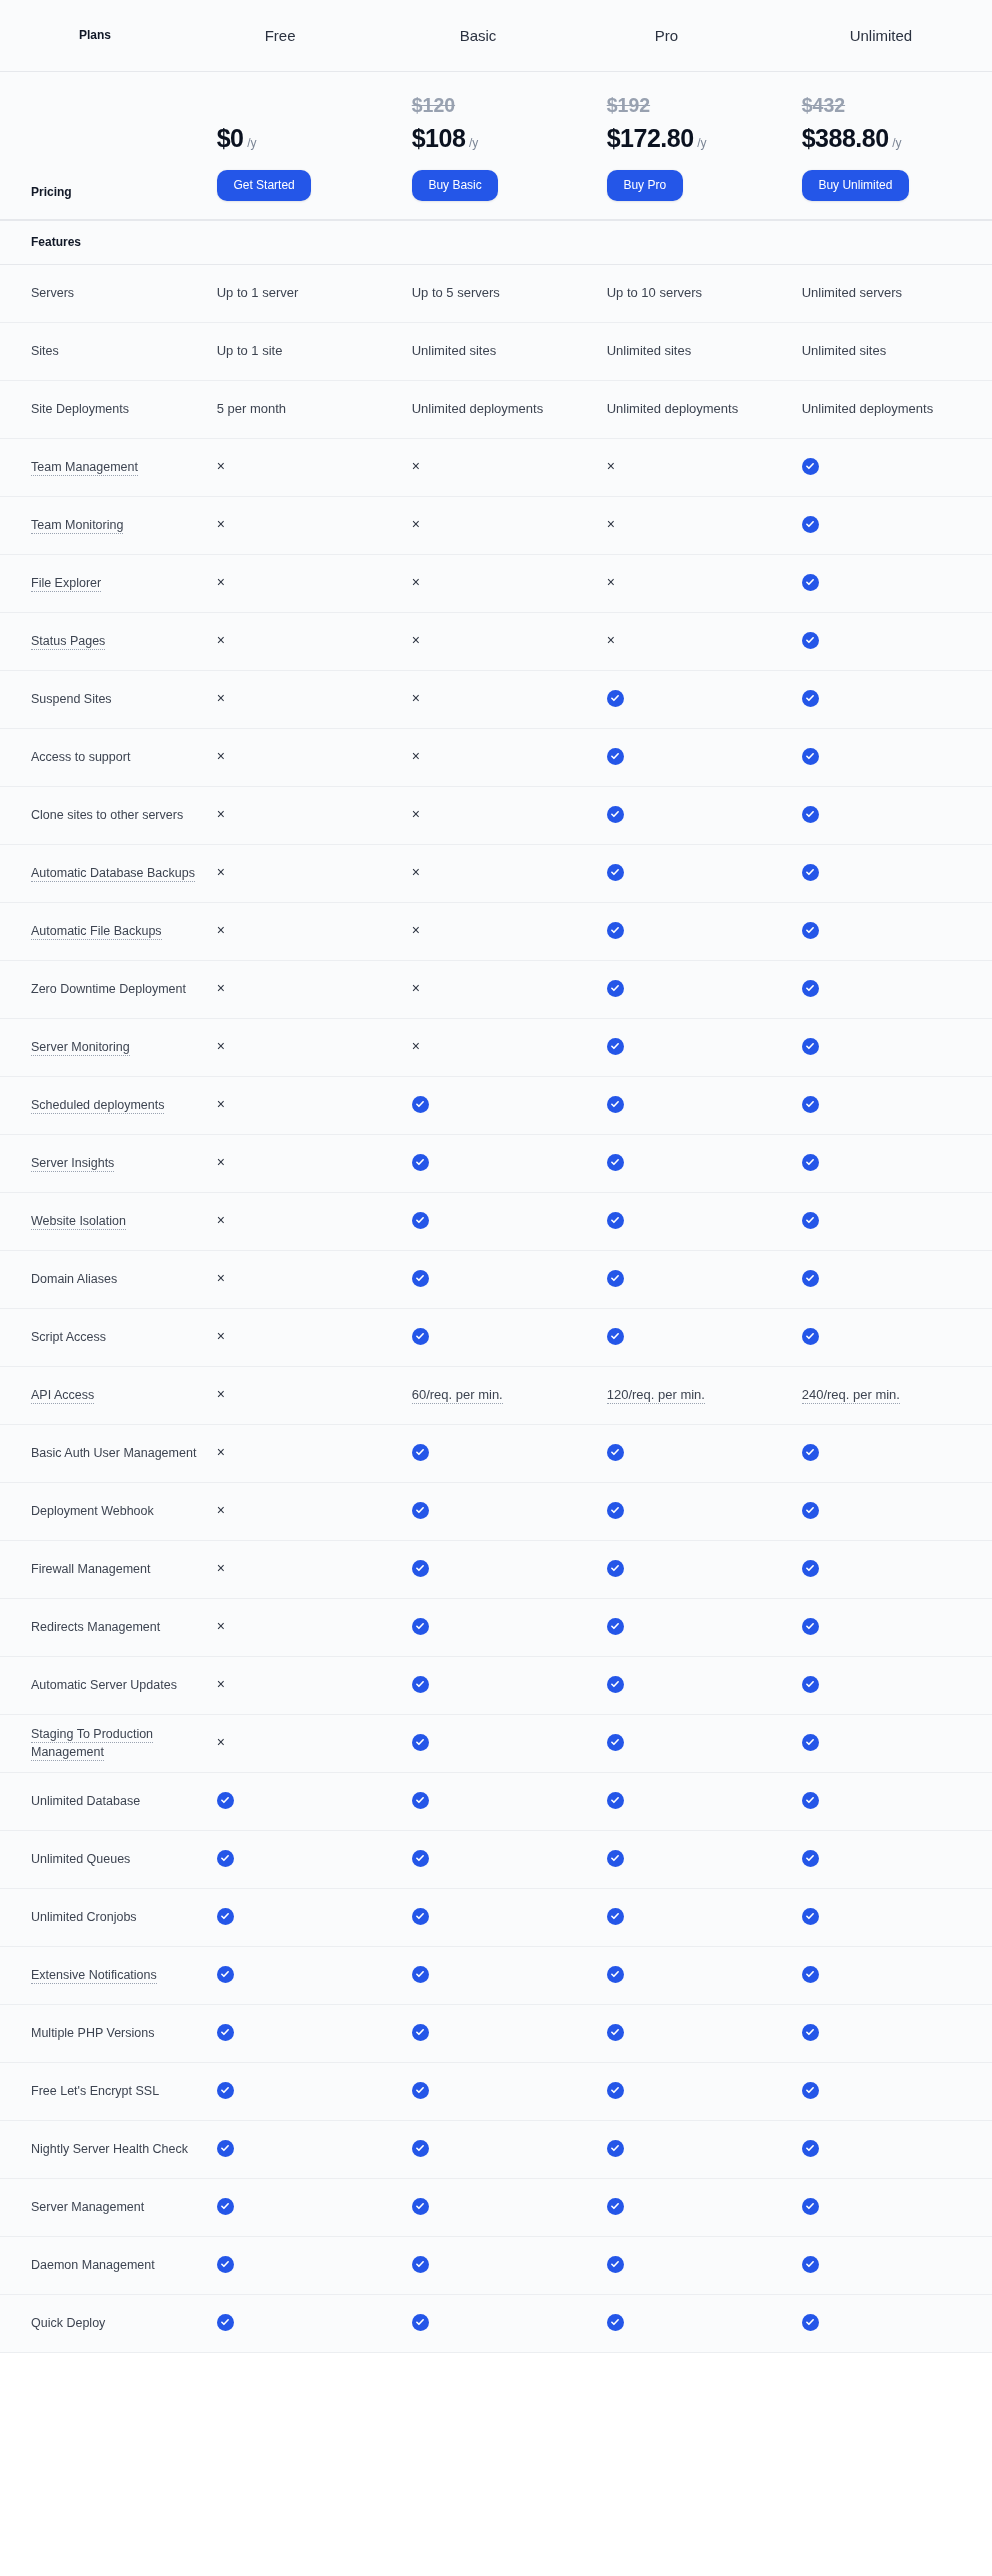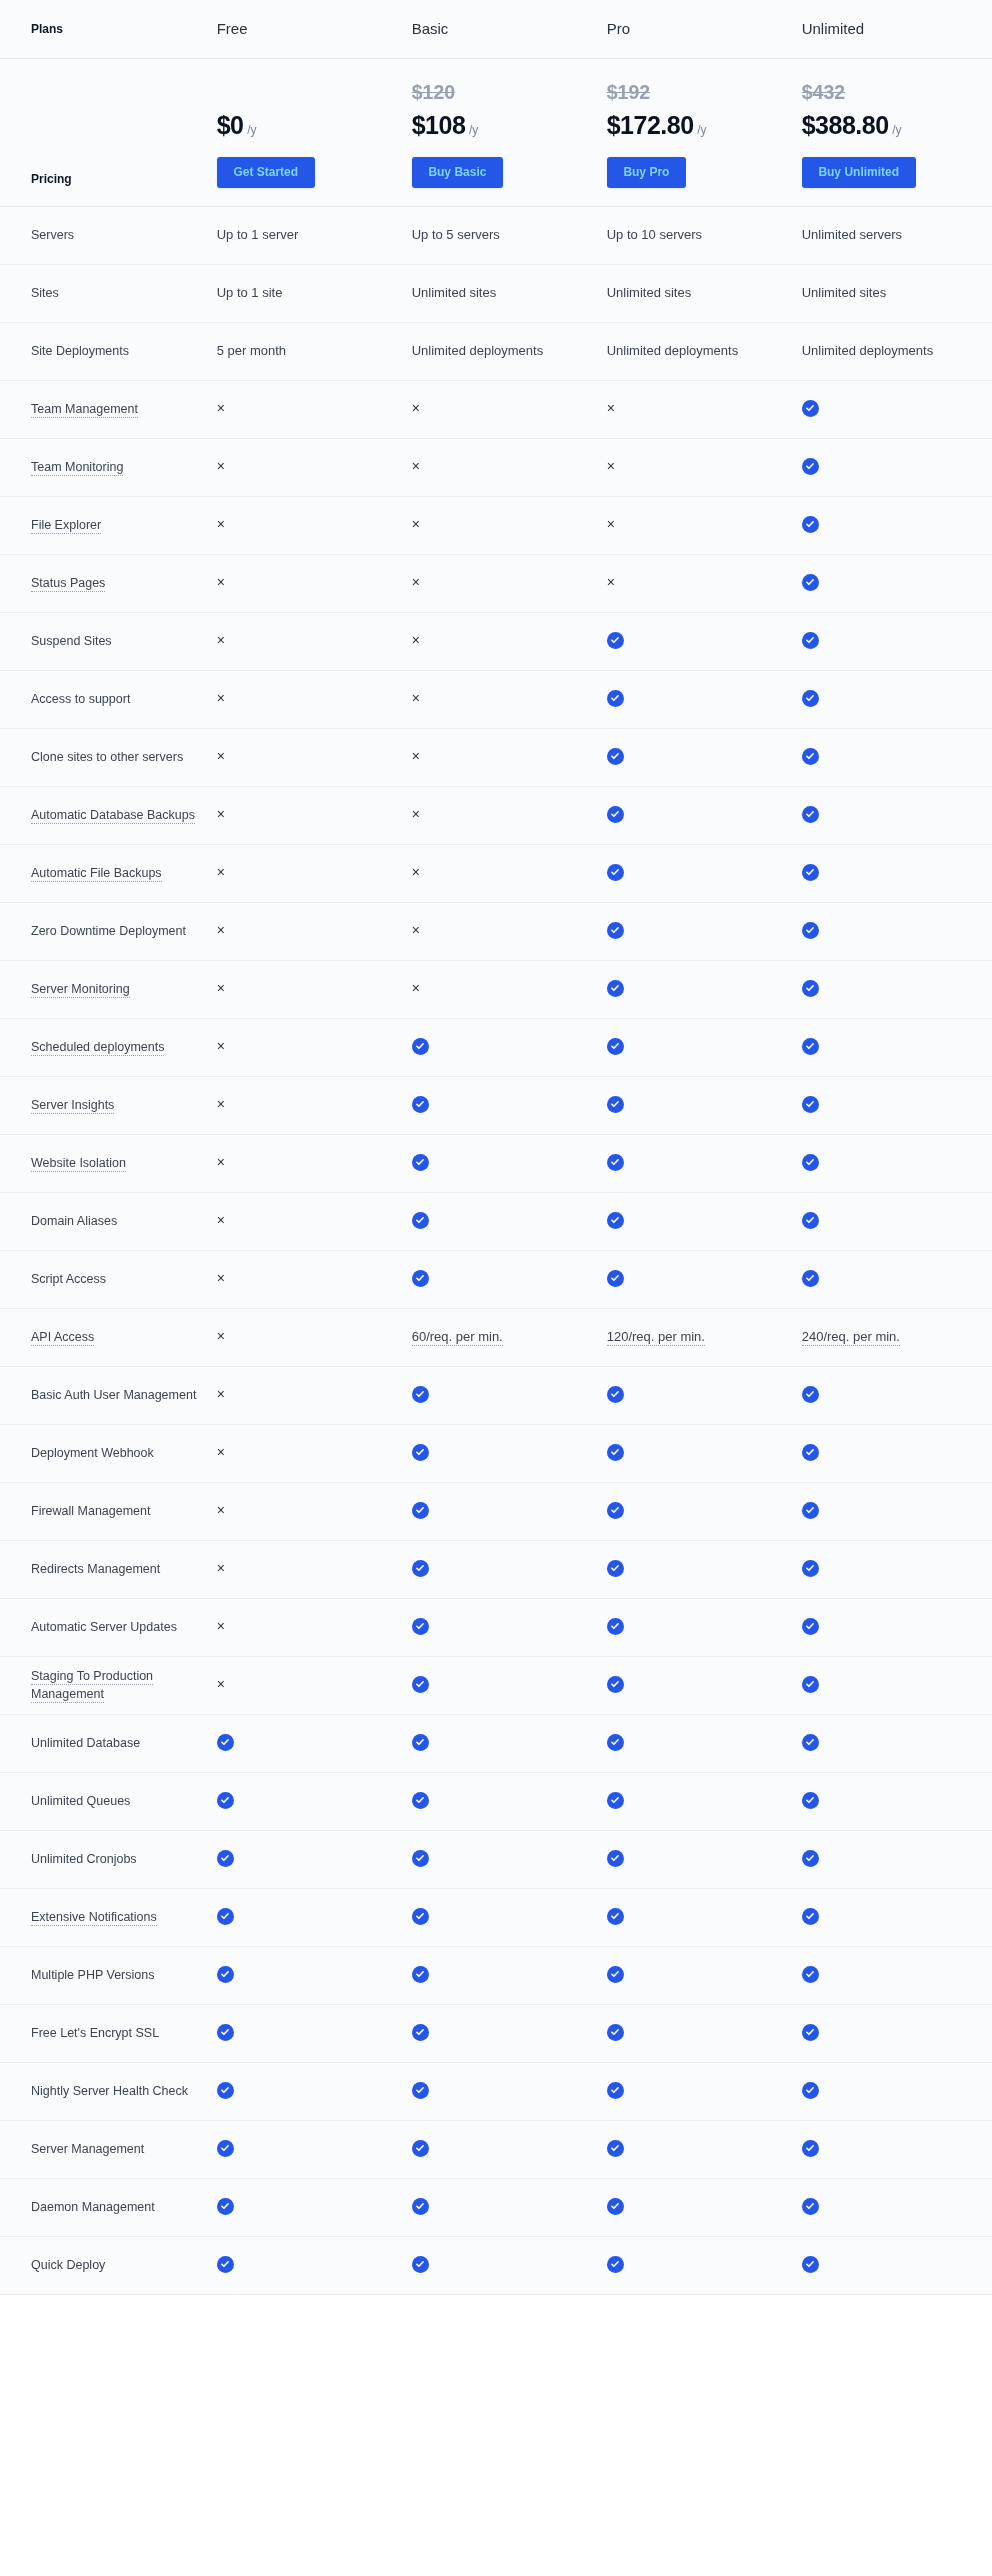--- a/index.html
+++ b/index.html
@@ -41,23 +41,24 @@
     color: #3d4451;
   }
   .cell-plan {
     width: 195px;
     flex: 0 0 195px;
     padding-left: 3.7px;
   }
 
   
   .row-plans {
-    height: 59px;
+    height: 72px;
     border-bottom: 0.9px solid #e6e8ec;
     background: #fafbfc;
+    padding-left: 48px;
   }
   .plans-title {
     font-size: 12px;
     font-weight: 700;
     color: #111827;
   }
   .plan-name {
     font-size: 15px;
     font-weight: 400;
     color: #2b3240;
@@ -107,26 +108,26 @@
   }
   .price-period {
     font-size: 12px;
     color: #7b8595;
     margin-left: 3.7px;
     font-weight: 400;
   }
   .buy-btn {
     display: inline-block;
     background: #2456e8;
-    color: #7dd3fc;
+    color: #ffffff;
     font-size: 12px;
-    font-weight: 700;
+    font-weight: 400;
     font-family: "Liberation Sans", sans-serif;
     border: none;
-    border-radius: 3px;
+    border-radius: 10px;
     padding: 8.4px 16.7px;
     cursor: pointer;
     box-shadow: 0 0.9px 1.9px rgba(16,24,40,0.10);
     white-space: nowrap;
   }
 
   
   .row-features-head {
     height: 45px;
     border-top: 0.9px solid #e6e8ec;
@@ -245,20 +246,25 @@
           <div class="price-old">$432</div>
           <div class="price-now">
             <span class="price-amount">$388.80</span>
             <span class="price-period">/y</span>
           </div>
           <button class="buy-btn">Buy Unlimited</button>
         </div>
       </div>
     </div>
 
+  <div class="row row-features-head">
+    <div class="cell cell-label">
+      <span class="features-title">Features</span>
+    </div>
+  </div>
 
   <div id="feature-rows">
       <div class="row row-feature">
         <div class="cell cell-label"><span class="feature-name">Servers</span></div>
         <div class="cell cell-plan"><span class="val-text">Up to 1 server</span></div>
         <div class="cell cell-plan"><span class="val-text">Up to 5 servers</span></div>
         <div class="cell cell-plan"><span class="val-text">Up to 10 servers</span></div>
         <div class="cell cell-plan"><span class="val-text">Unlimited servers</span></div>
       </div>
       <div class="row row-feature">

